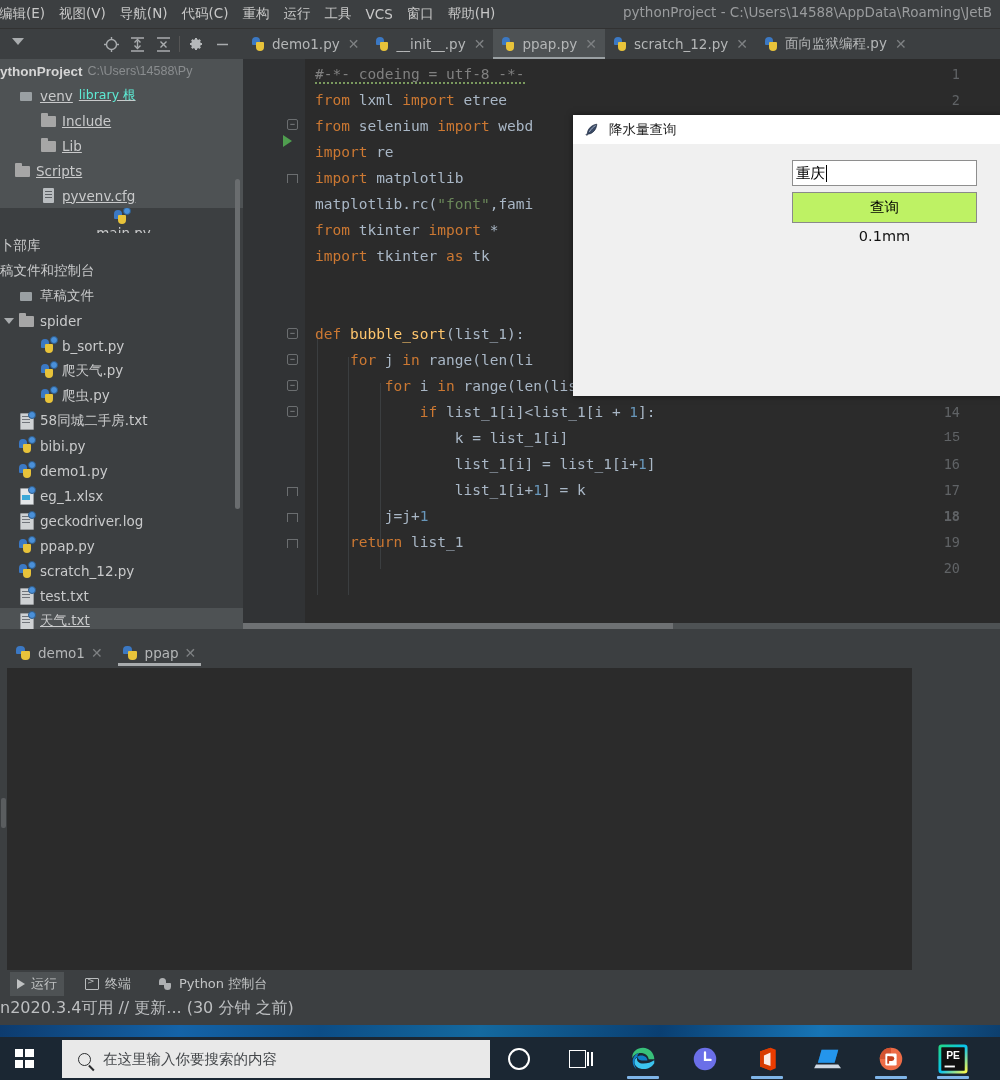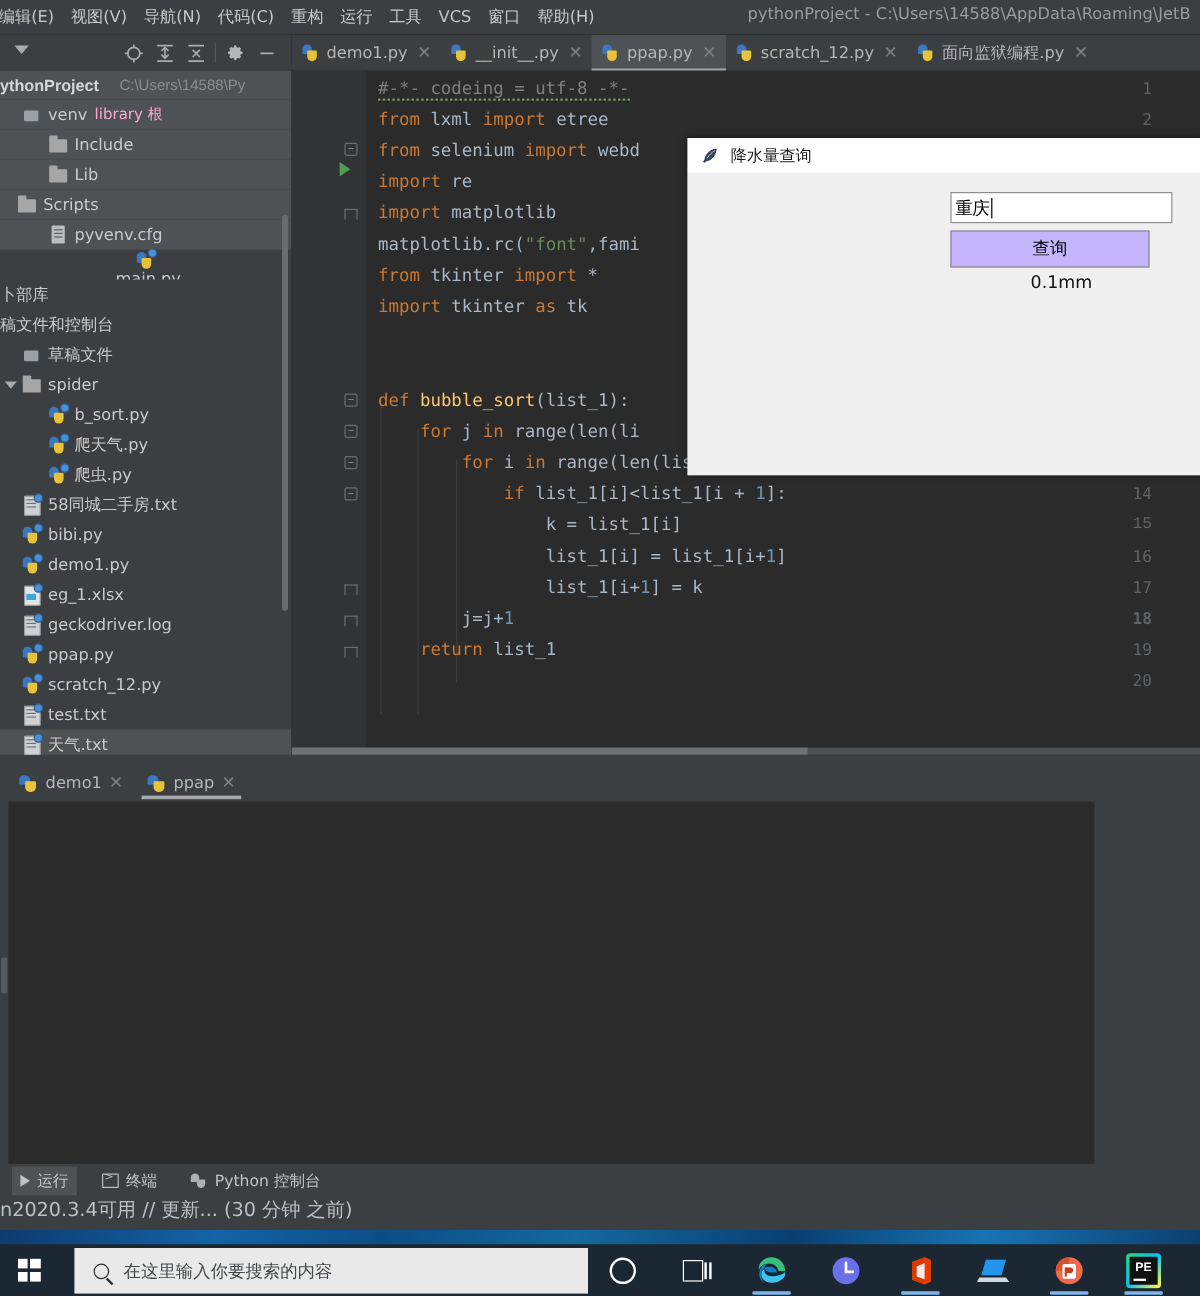--- a/index.html
+++ b/index.html
@@ -42,33 +42,33 @@
     border-left:6px solid transparent;border-right:6px solid transparent;border-top:7px solid #a9acae;}
   .tb-ico { width:26px; height:26px; display:flex; align-items:center; justify-content:center; }
   .tb-ico svg { display:block; }
   .tb-divider { width:1px;height:16px;background:#555;margin:0 3px; }
 
   .proj-header {
     height:24px; display:flex; align-items:center; background:#4e5254;
     padding-left:0px; white-space:nowrap; overflow:hidden;
   }
   .proj-header .pname { font-weight:bold; color:#d6d6d6; font-size:13.5px; }
-  .proj-header .ppath { color:#8a8d8f; font-size:12.5px; margin-left:17px; }
+  .proj-header .ppath { color:#8a8d8f; font-size:12.5px; margin-left:5px; }
 
   .tree { position:relative; }
   .trow {
     height:25px; display:flex; align-items:center; white-space:nowrap; overflow:hidden;
     font-size:13.5px; color:#c9cacb; font-family:"DejaVu Sans", sans-serif;
   }
-  .trow.sel { background:#4e5254; }
+  .trow.sel { background:#4e5254;text-decoration:underline; }
   .arrow-d { width:0;height:0;border-left:5px solid transparent;border-right:5px solid transparent;
              border-top:6px solid #a9acae; margin-right:4px; }
   .arrow-spacer { width:14px; display:inline-block; }
   .ico { width:17px;height:17px;margin-right:5px;flex:0 0 auto;position:relative;display:inline-block; }
-  .lbl-dim { color:#f9a8d4; margin-left:6px; font-size:12.5px; }
+  .lbl-dim { color:#5eead4; margin-left:6px; font-size:12.5px; }
 
   
   .ico.folder::before{content:"";position:absolute;left:1px;top:4px;width:15px;height:11px;
     background:#a6a6a6;border-radius:1px;}
   .ico.folder::after{content:"";position:absolute;left:1px;top:1px;width:7px;height:4px;
     background:#a6a6a6;border-radius:1px 1px 0 0;}
   
   .ico.sq::before{content:"";position:absolute;left:2px;top:5px;width:12px;height:9px;background:#9aa0a3;border-radius:1px;}
 
   
@@ -172,22 +172,22 @@
     background:#f0f0f0; box-shadow:0 0 6px rgba(0,0,0,.55); }
   .dlg-title { height:29px; background:#ffffff; display:flex;align-items:center;gap:9px;
                padding-left:11px; color:#1a1a1a; font-size:13.5px;
                font-family:"DejaVu Sans", sans-serif; }
   .feather { width:16px;height:16px; }
   .dlg-body { position:absolute;left:0;top:29px;right:0;bottom:0;background:#f0f0f0; }
   .tk-entry { position:absolute; left:219px; top:16px; width:185px; height:26px;
     background:#fff; border:1px solid #8e8e8e; display:flex;align-items:center;
     padding-left:3px; font-size:14.5px; color:#000; font-family:"DejaVu Sans", sans-serif; }
   .caret-bar { display:inline-block;width:1px;height:17px;background:#000;margin-left:1px; }
-  .tk-btn { position:absolute; left:219px; top:48px; width:166px; height:31px;
-    background:#c4b5fd; border:1px solid #8a8a8a; display:flex;align-items:center;
+  .tk-btn { position:absolute; left:219px; top:48px; width:185px; height:31px;
+    background:#bef264; border:1px solid #8a8a8a; display:flex;align-items:center;
     justify-content:center; font-size:14.5px;color:#000;
     font-family:"DejaVu Sans", sans-serif; }
   .tk-result { position:absolute; left:219px; top:84px; width:185px; text-align:center;
     font-size:14.5px; color:#111; font-family:"DejaVu Sans", sans-serif; }
 
   
   #taskbar { position:absolute;left:0;top:1025px;width:1000px;height:55px;
              background:#1f2b38; overflow:hidden; }
   .tb-wall { position:absolute;left:0;top:0;width:1000px;height:12px;
     background:linear-gradient(100deg,#0d3b6e 0%,#1463a8 18%,#0c4d86 32%,#14699f 48%,#0a3f72 66%,#1774b5 82%,#0d3f6e 100%); }

